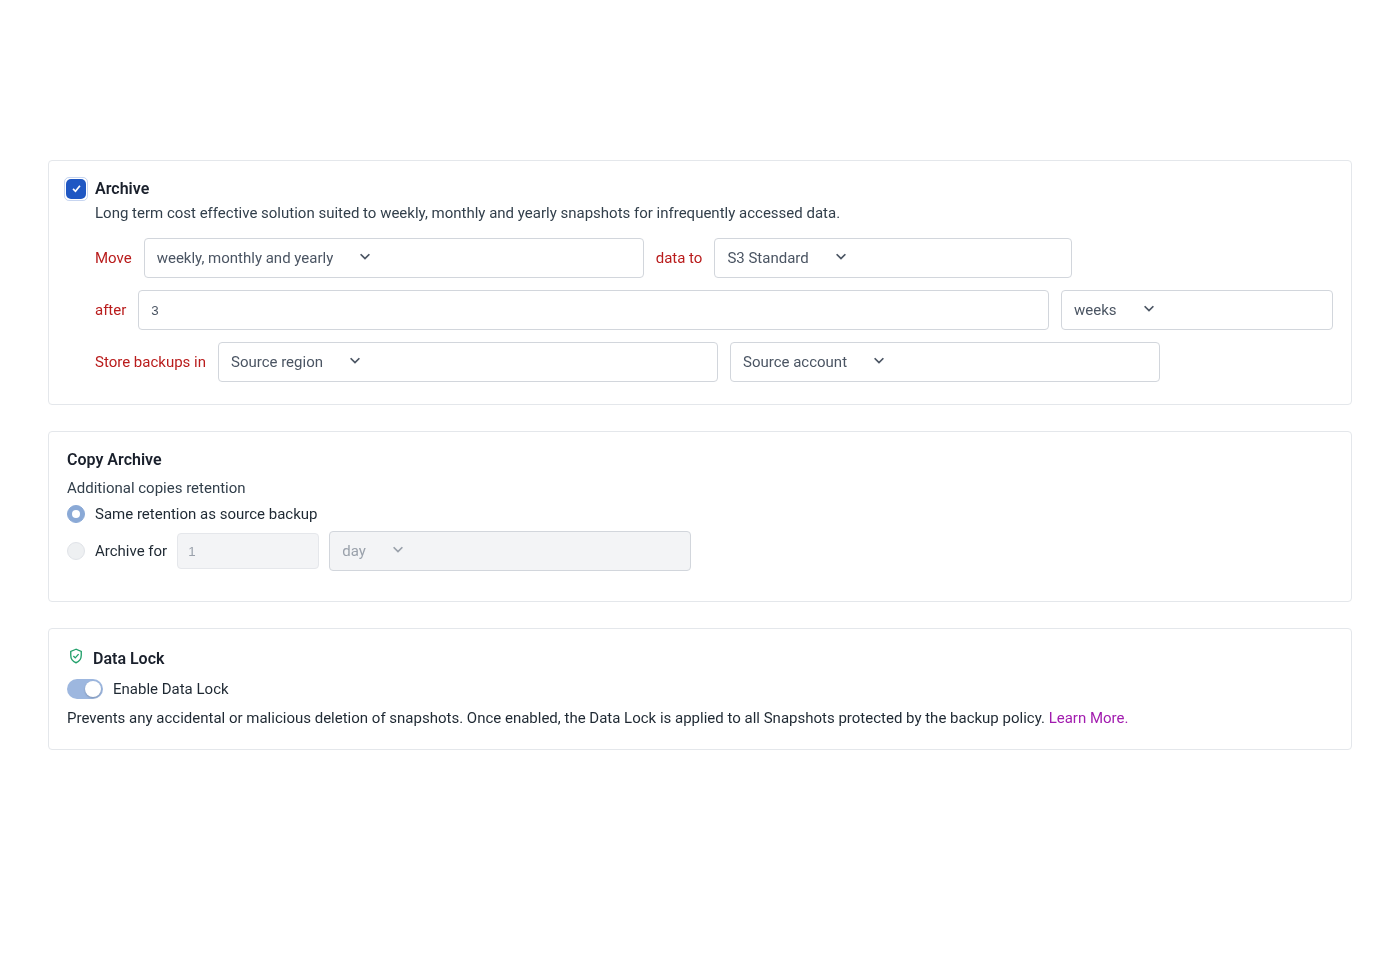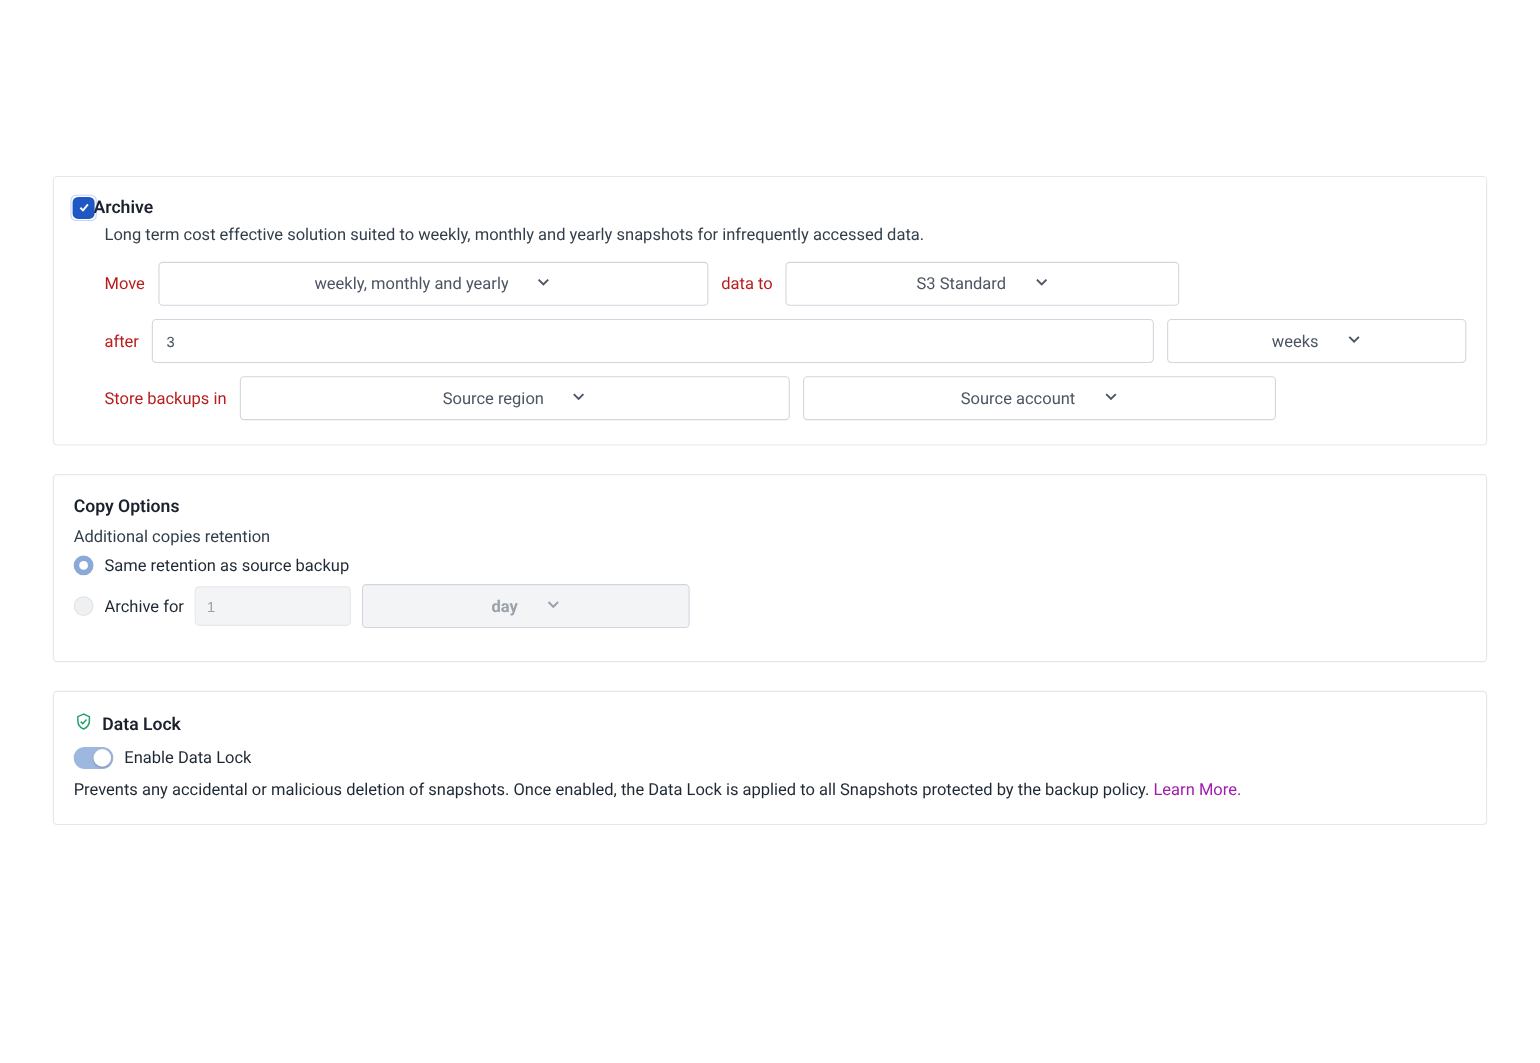--- a/index.html
+++ b/index.html
@@ -12,37 +12,37 @@
   }
   .page { padding: 160px 48px 40px 48px; }
   .panel {
     border: 1px solid #e4e7eb;
     border-radius: 4px;
     background: #fff;
     padding: 18px 18px 22px 18px;
     margin-bottom: 26px;
   }
   
-  .archive-header { display:flex; align-items:center; margin-bottom:6px;}
+  .archive-header { display:flex; align-items:center; gap:10px; margin-bottom:6px;}
   .chk {
     width:18px; height:18px; border-radius:4px; background:#1f57c3;
     box-shadow: 0 0 0 1px #1f57c3;
     display:flex; align-items:center; justify-content:center;
     position:relative;
   }
   .chk::before{
     content:""; position:absolute; inset:-3px; border-radius:5px; border:1px solid #1f57c3; opacity:.25;
   }
   .chk svg{width:11px;height:11px;stroke:#fff;stroke-width:2.5;fill:none;}
   .section-title { font-weight:600; color:#1a202c; font-size:16px;}
   .archive-desc { color:#323f4b; margin:6px 0 16px 28px;}
   .row { display:flex; align-items:center; gap:12px; margin-left:28px; margin-top:12px; flex-wrap:nowrap;}
   .lbl { color:#b91c1c; white-space:nowrap;}
   .select {
-    display:flex; align-items:center; justify-content:center;
+    display:flex; align-items:center; justify-content:flex-start;
     border:1px solid #d2d6dc; border-radius:4px; height:40px;
     padding:18px 12px; background:#fff; color:#4b5563; cursor:pointer;gap:25px;
   }
   .select.disabled{background:#f3f4f6;color:#9aa1ab;cursor:default;}
   .select .val{white-space:nowrap;overflow:hidden;text-overflow:ellipsis;}
   .chev svg{width:14px;height:14px;stroke:#4b5563;stroke-width:2;fill:none;}
   .select.disabled .chev svg{stroke:#9aa1ab;}
   .input {
     border:1px solid #d2d6dc;border-radius:4px;height:40px;padding:0 12px;color:#4b5563;background:#fff;
   }
@@ -57,21 +57,21 @@
   .copy-title{font-weight:600;color:#1a202c;font-size:16px;margin-bottom:10px;}
   .subhdr{color:#323f4b;margin-bottom:8px;}
   .radio-row{display:flex;align-items:center;gap:10px;margin-bottom:8px;}
   .radio{
     width:18px;height:18px;border-radius:50%;border:1px solid #c6ccd4;background:#fff;display:inline-block;position:relative;
   }
   .radio.selected{background:#8aa9d6;border-color:#8aa9d6;}
   .radio.selected::after{content:"";position:absolute;width:8px;height:8px;border-radius:50%;background:#fff;left:4px;top:4px;}
   .radio.muted{background:#eef0f2;border-color:#e0e3e8;}
   .retain-input{width:142px;height:36px;border-radius:4px;background:#f3f4f6;border:1px solid #e5e7eb;padding:0 10px;color:#9aa1ab;}
-  .retain-select{width:298px;font-weight:bold;}
+  .retain-select{width:362px;}
   
   .dl-header{display:flex;align-items:center;gap:8px;}
   .shield svg{width:18px;height:18px;}
   .toggle-row{display:flex;align-items:center;gap:10px;margin-top:10px;}
   .toggle{
     width:36px;height:20px;border-radius:999px;background:#9db7df;position:relative;cursor:pointer;
   }
   .toggle .knob{
     position:absolute;width:16px;height:16px;background:#fff;border-radius:50%;top:2px;right:2px;box-shadow:0 1px 2px rgba(0,0,0,.2);
   }
@@ -133,21 +133,21 @@
       <div class="select w-acct">
         <span class="val">Source account</span>
         <span class="chev"><svg viewBox="0 0 16 16">
               <polyline points="3,6 8,11 13,6"></polyline>
             </svg></span>
       </div>
     </div>
   </div>
 
   <div class="panel">
-    <div class="copy-title">Copy Options</div>
+    <div class="copy-title">Copy Archive</div>
     <div class="subhdr">Additional copies retention</div>
 
     <div class="radio-row">
       <span class="radio selected"></span>
       <span>Same retention as source backup</span>
     </div>
 
     <div class="radio-row">
       <span class="radio muted"></span>
       <span>Archive for</span>

